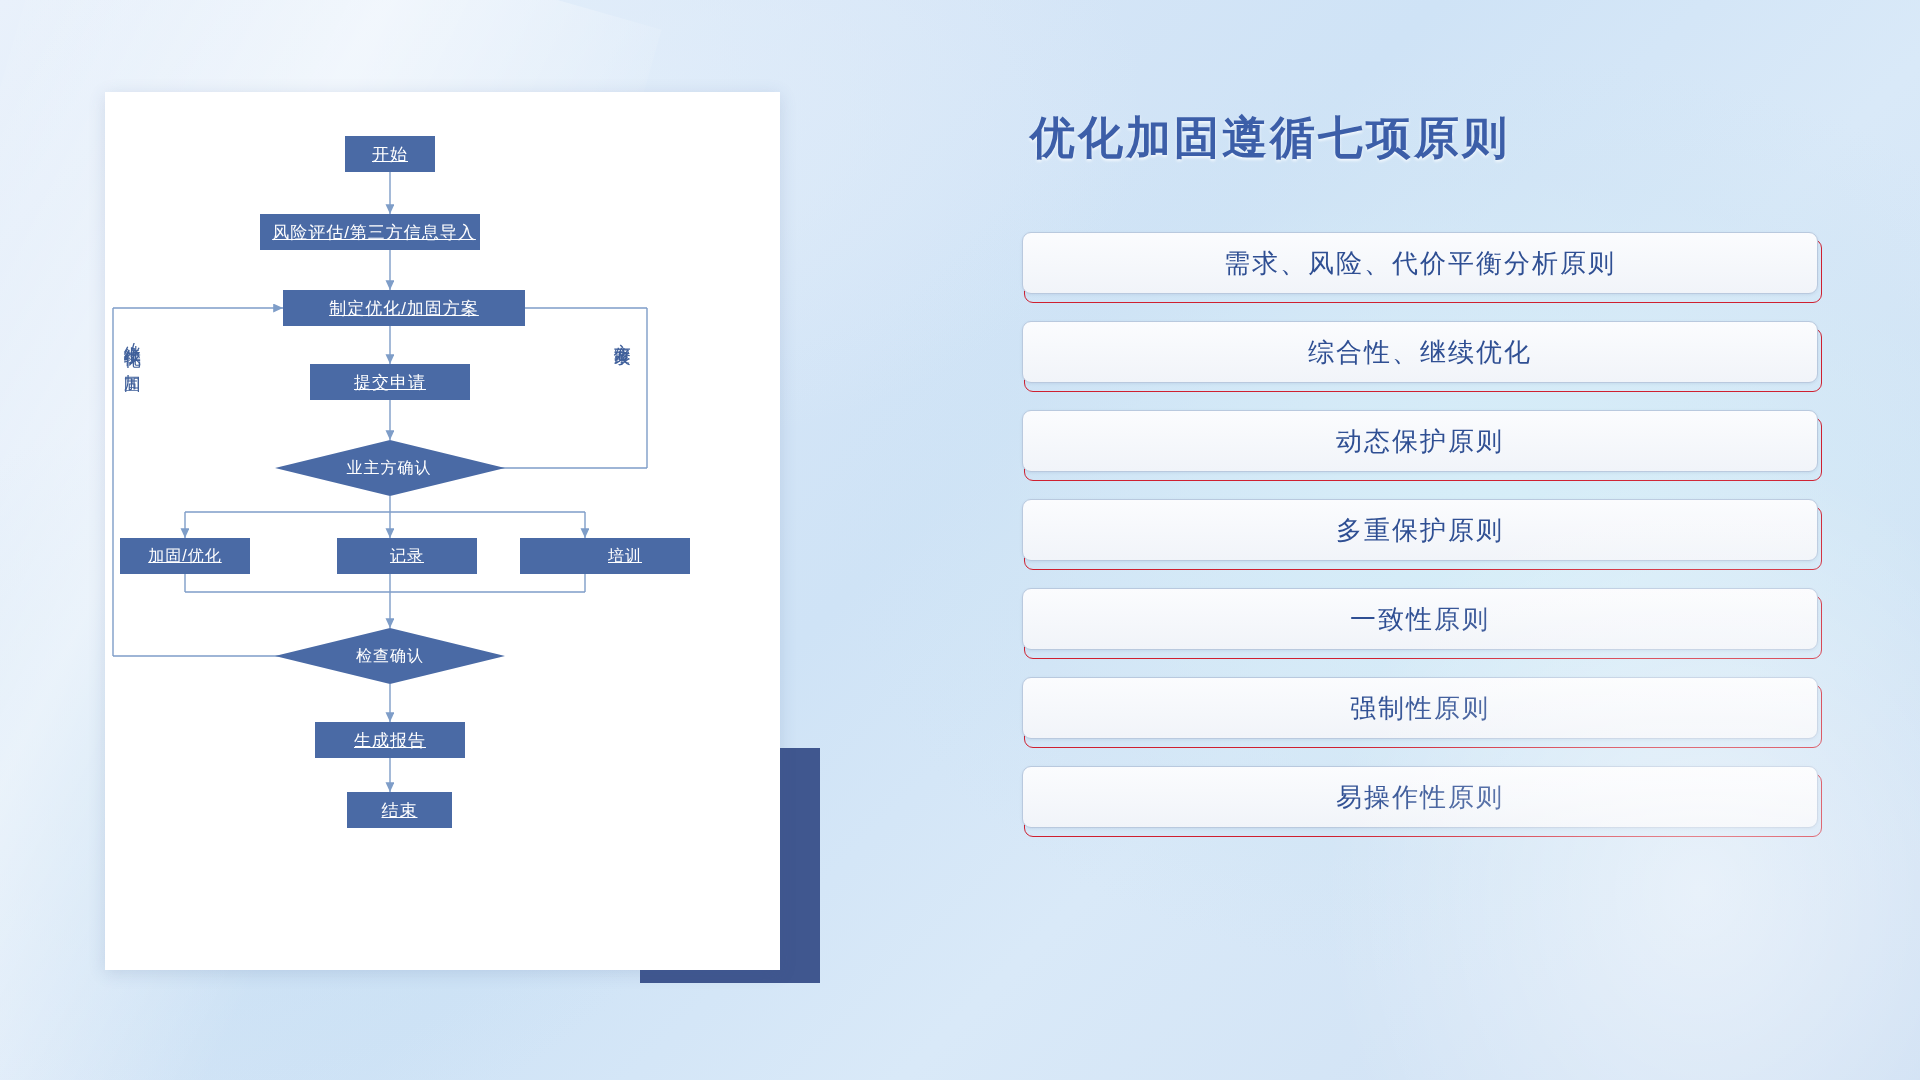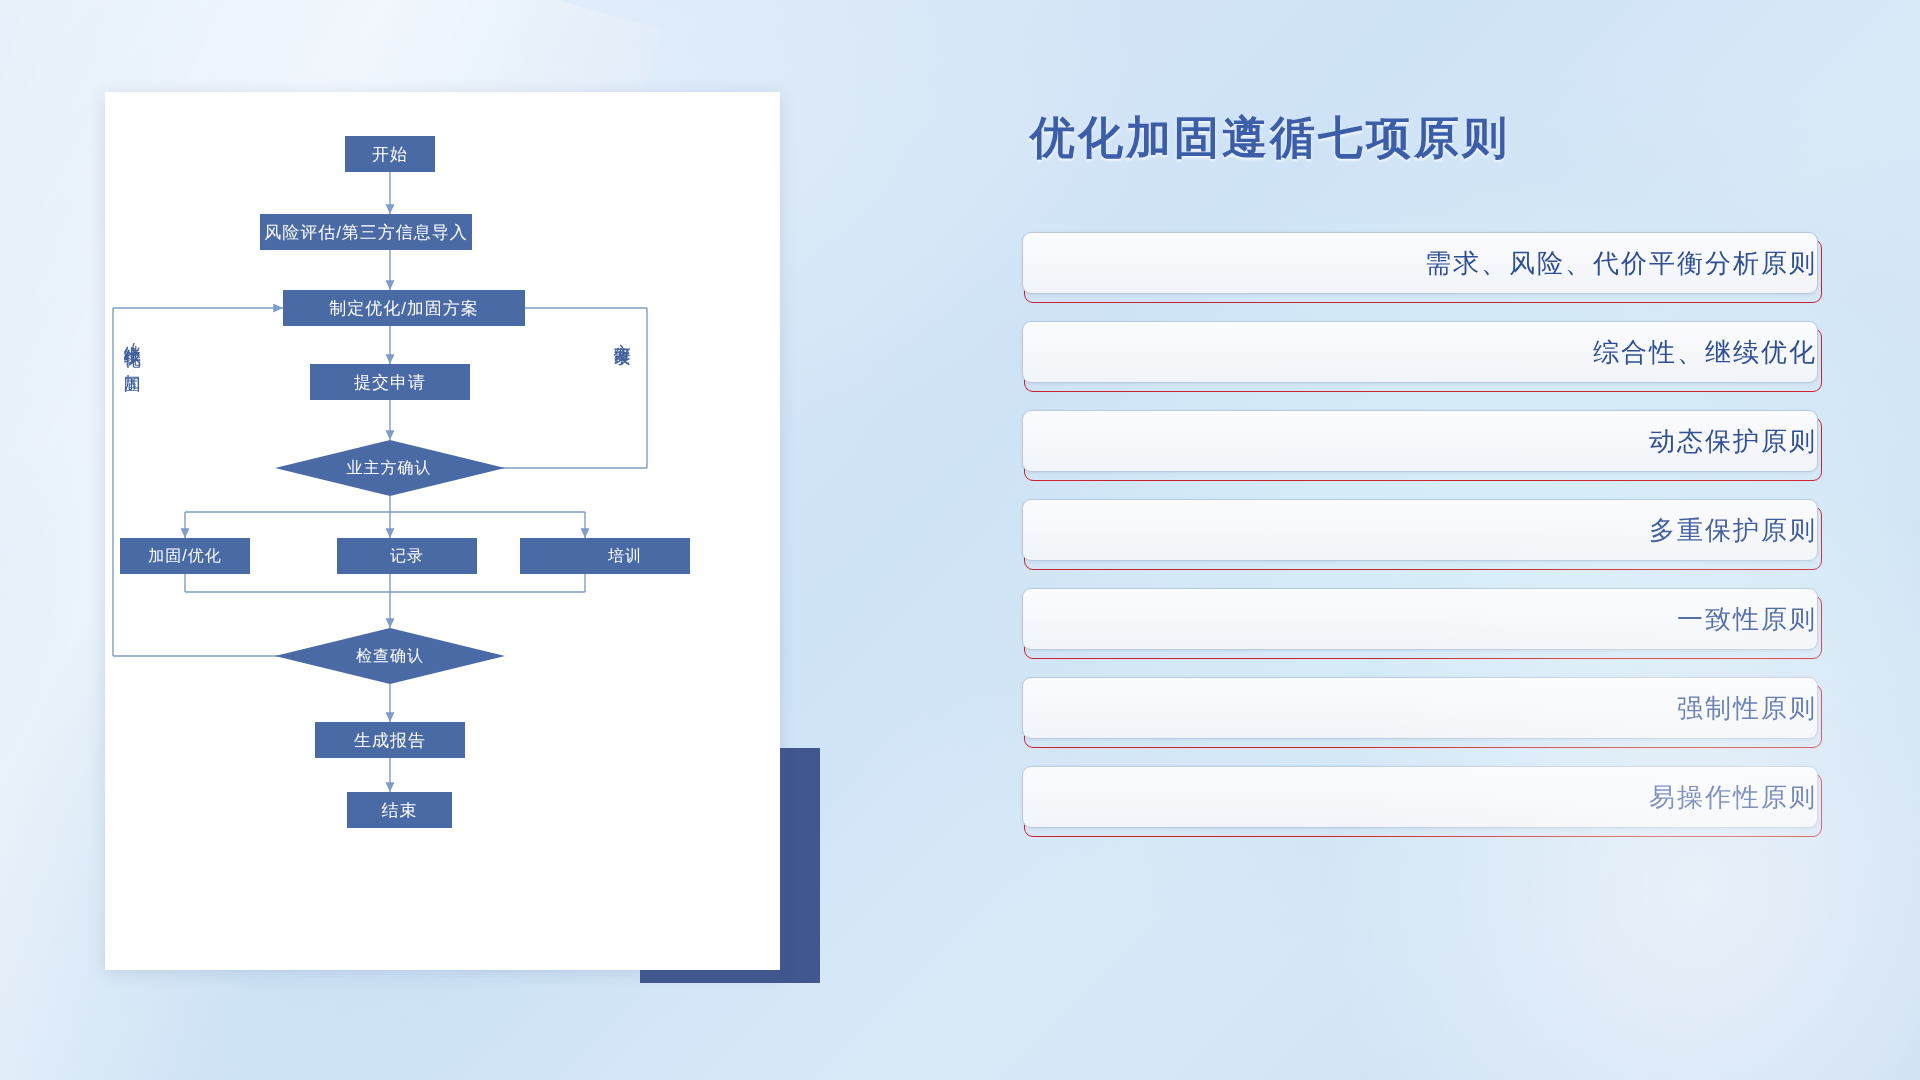--- a/index.html
+++ b/index.html
@@ -63,20 +63,21 @@
   .node {
     position: absolute;
     background: #4a6aa5;
     color: #ffffff;
     font-size: 17px;
     display: flex;
     align-items: center;
     justify-content: center;
     letter-spacing: 1px;
     white-space: nowrap;
+    text-decoration: underline;
   }
   .node.small { font-size: 16px; }
   .diamond-label {
     position: absolute;
     color: #ffffff;
     font-size: 16px;
     letter-spacing: 1px;
     white-space: nowrap;
     display: flex;
     align-items: center;
@@ -131,21 +132,21 @@
     position: absolute;
     left: 0;
     top: 0;
     width: 794px;
     height: 60px;
     border: 1.4px solid #b9c9de;
     border-radius: 9px;
     background: linear-gradient(180deg, #fbfcfe 0%, #f1f4f9 100%);
     display: flex;
     align-items: center;
-    justify-content: flex-end;
+    justify-content: center;
     font-size: 26px;
     color: #2f4f93;
     letter-spacing: 2px;
     box-shadow: 0 1px 3px rgba(60,90,140,0.10);
   }
 </style>
 </head>
 <body>
 
 <div id="slide">
@@ -197,21 +198,21 @@
       </g>
 
       <polygon points="285,348 400,376 285,404 170,376" fill="#4a6aa5"></polygon>
       <polygon points="285,536 400,564 285,592 170,564" fill="#4a6aa5"></polygon>
     </svg>
 
     <div class="node" style="left:240px; top:44px; width:90px; height:36px;">
       <span>开始</span>
     </div>
 
-    <div class="node" style="left:155px; top:122px; width:212px; height:36px;">
+    <div class="node" style="left:155px; top:122px; width:212px; height:36px;padding-left:8px;">
       <span>风险评估/第三方信息导入</span>
     </div>
 
     <div class="node" style="left:178px; top:198px; width:242px; height:36px;">
       <span>制定优化/加固方案</span>
     </div>
 
     <div class="node" style="left:205px; top:272px; width:160px; height:36px;">
       <span>提交申请</span>
     </div>

